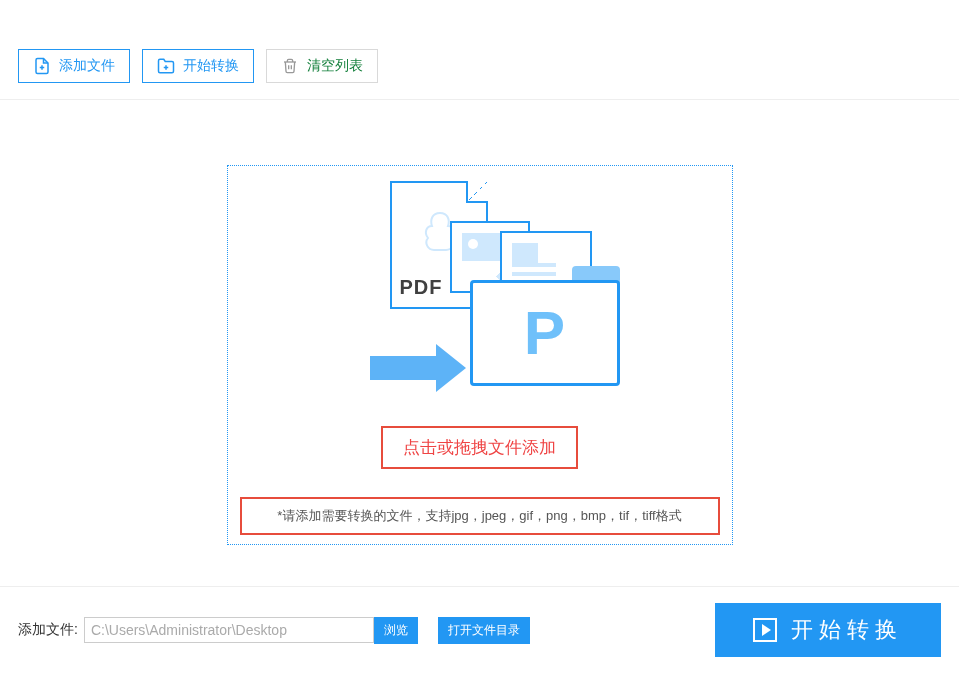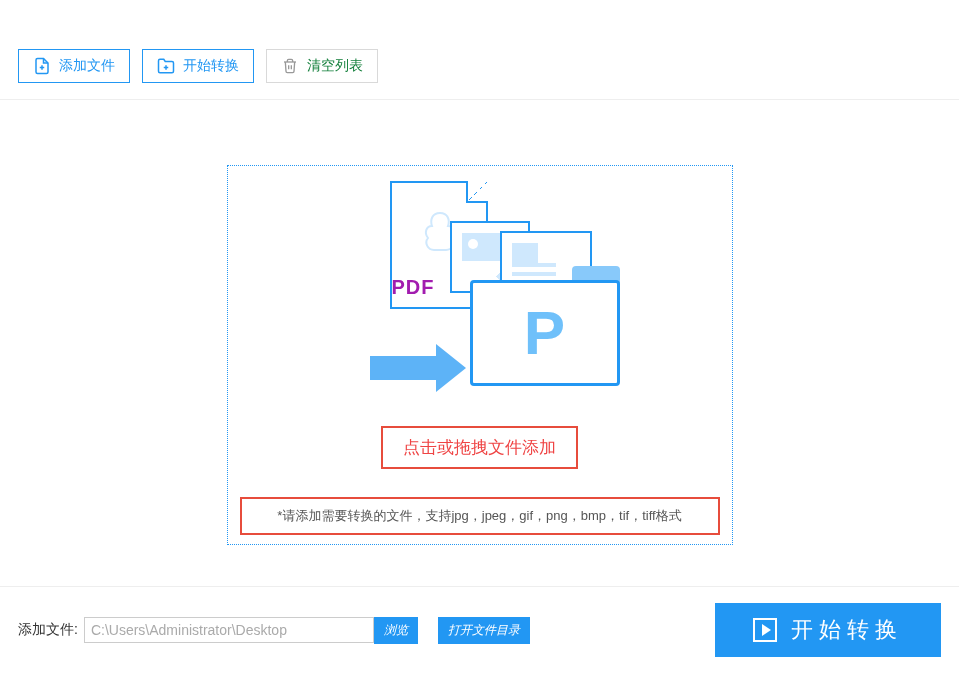--- a/index.html
+++ b/index.html
@@ -11,21 +11,21 @@
     .tb-btn.muted { border-color: #d9d9d9; color: #15803d; }
     .tb-btn .icon { width: 18px; height: 18px; display: inline-flex; align-items: center; justify-content: center; }
     
     .divider { border-top: 1px solid #eee; margin-top: 2px; }
     
     .drop-area { width: 506px; height: 380px; margin: 65px auto 0; border: 1px dotted #2297f3; display: flex; flex-direction: column; align-items: center; justify-content: center; }
     
     .illus { width: 280px; height: 230px; position: relative; margin-bottom: 20px; }
     .doc-pdf { position: absolute; left: 50px; top: 5px; width: 98px; height: 128px; border: 2px solid #2297f3; background: #fff; }
     .doc-pdf .corner { position: absolute; right: -2px; top: -2px; width: 22px; height: 22px; background: linear-gradient(135deg, #fff 50%, transparent 50%), linear-gradient(135deg, transparent 48%, #2297f3 48%, #2297f3 52%, #fff 52%); border-left: 2px solid #2297f3; border-bottom: 2px solid #2297f3; }
-    .doc-pdf .pdf-text { position: absolute; bottom: 8px; left: 0; font-size: 20px; color: #a21caf; font-weight: bold; letter-spacing: 1px; }
+    .doc-pdf .pdf-text { position: absolute; bottom: 8px; left: 8px; font-size: 20px; color: #404040; font-weight: bold; letter-spacing: 1px; }
     .doc-pdf .pdf-ghost { position: absolute; top: 25px; left: 28px; width: 40px; height: 50px; }
     .doc-img { position: absolute; left: 110px; top: 45px; width: 80px; height: 72px; border: 2px solid #2297f3; background: #fff; }
     .doc-img .pic { margin: 10px; width: 56px; height: 48px; background: #cfe8fd; position: relative; }
     .doc-img .pic::before { content: ''; position: absolute; top: 6px; left: 6px; width: 10px; height: 10px; border-radius: 50%; background: #fff; }
     .doc-img .pic::after { content: ''; position: absolute; bottom: 0; left: 0; right: 0; height: 20px; background: linear-gradient(45deg, transparent 30%, #fff 30%, #fff 50%, transparent 50%), linear-gradient(-45deg, transparent 35%, #fff 35%); }
     .doc-txt { position: absolute; left: 160px; top: 55px; width: 92px; height: 62px; border: 2px solid #2297f3; background: #fff; padding: 10px; }
     .doc-txt .line { height: 4px; background: #cfe8fd; margin-bottom: 5px; }
     .doc-txt .block { width: 26px; height: 20px; background: #cfe8fd; float: left; margin-right: 6px; }
     .folder { position: absolute; left: 130px; top: 90px; width: 150px; height: 120px; }
     .folder-tab { position: absolute; right: 0; top: 0; width: 48px; height: 20px; background: #88c9fa; border-radius: 4px 4px 0 0; }
@@ -33,21 +33,21 @@
     .folder-body .p-logo { font-size: 62px; font-weight: bold; color: #6fc0fa; font-family: Arial; }
     .arrow-shaft { position: absolute; left: 30px; top: 180px; width: 68px; height: 24px; background: #5db3f7; }
     .arrow-head { position: absolute; left: 96px; top: 168px; width: 0; height: 0; border-left: 30px solid #5db3f7; border-top: 24px solid transparent; border-bottom: 24px solid transparent; }
     
     .drop-label { border: 2px solid #e74c3c; padding: 8px 20px; font-size: 17px; color: #ef4444; margin-bottom: 28px; }
     .drop-hint { border: 2px solid #e74c3c; padding: 8px 14px; font-size: 13px; color: #555; width: 480px; text-align: center; }
     
     .footer { position: absolute; bottom: 0; left: 0; right: 0; border-top: 1px solid #eee; padding: 16px 18px; display: flex; align-items: center; }
     .out-label { font-size: 14px; color: #333; margin-right: 6px; }
     .out-input { width: 290px; height: 26px; border: 1px solid #ccc; font-size: 14px; color: #aaa; padding: 0 6px; }
-    .mini-btn { background: #2297f3; color: #fff; border: none; font-size: 12px; padding: 5px 10px; cursor: pointer; margin-left: 0; font-style: italic; }
+    .mini-btn { background: #2297f3; color: #fff; border: none; font-size: 12px; padding: 5px 10px; cursor: pointer; margin-left: 0; }
     .mini-btn.gap { margin-left: 20px; }
     .start-btn { margin-left: auto; background: #2297f3; color: #fff; border: none; font-size: 22px; padding: 12px 38px; display: flex; align-items: center; gap: 14px; cursor: pointer; letter-spacing: 6px; }
     .start-btn .play { width: 24px; height: 24px; border: 2px solid #fff; display: flex; align-items: center; justify-content: center; }
     .start-btn .play::after { content: ''; width: 0; height: 0; border-left: 9px solid #fff; border-top: 6px solid transparent; border-bottom: 6px solid transparent; margin-left: 2px; }
   </style>
 </head>
 <body>
 
 <div class="toolbar">
   <button class="tb-btn primary">

